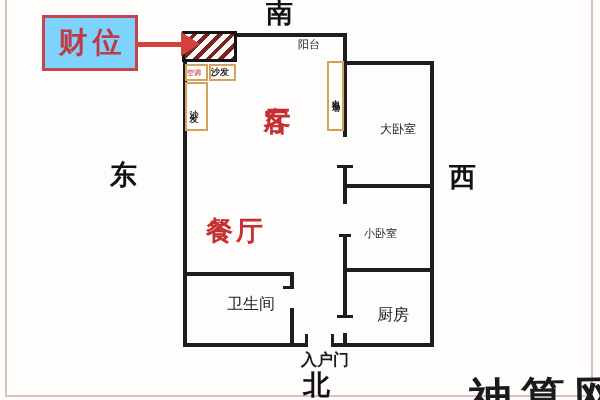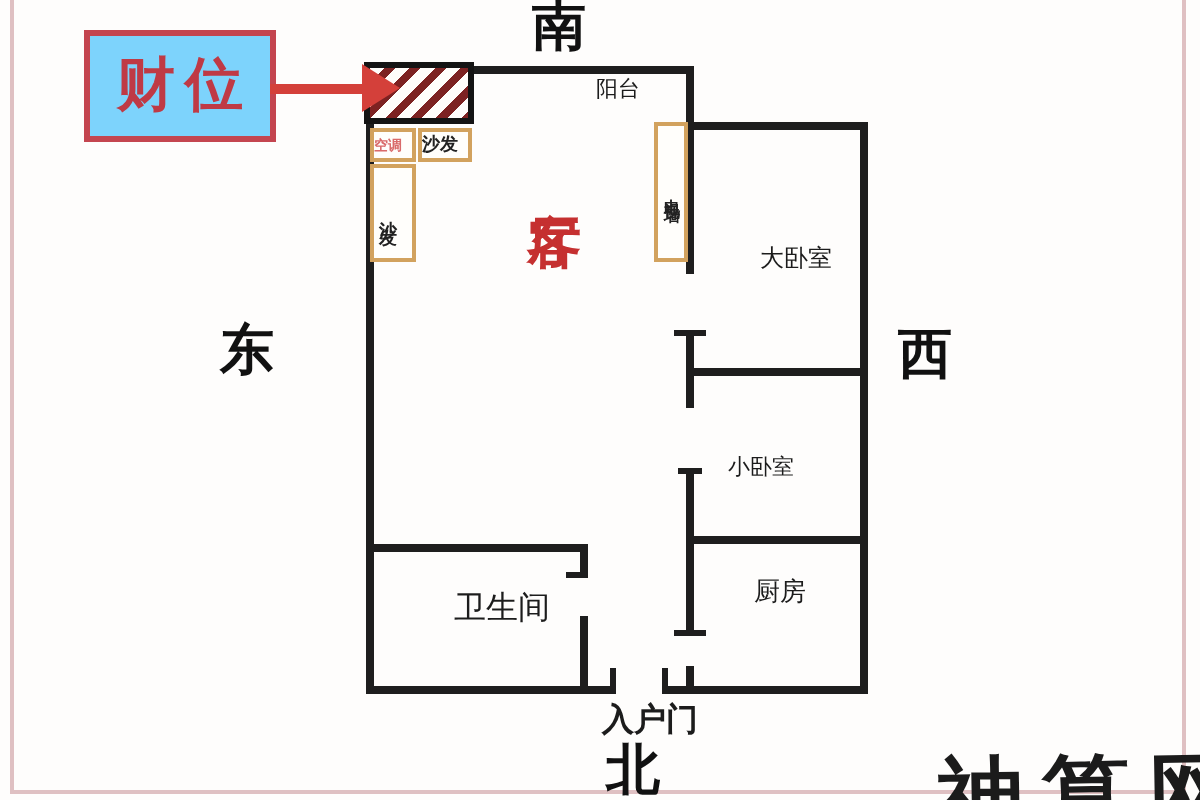--- a/index.html
+++ b/index.html
@@ -43,21 +43,21 @@
   .furn.tv{left:327px;top:61px;width:13px;height:66px;}
   .furn.tv span{color:#222;font-size:8px;font-weight:bold;writing-mode:vertical-rl;letter-spacing:2px;}
   
   .room{color:#1c1c1c;white-space:nowrap;}
   .room.big-red{color:#c53030;font-weight:bold;font-size:27px;}
   .living{left:259px;top:84px;writing-mode:vertical-rl;letter-spacing:3px;}
   .dining{left:206px;top:213px;letter-spacing:3px;}
   .balcony{left:281px;top:37px;font-size:11px;margin-left:17px;}
   .master{left:380px;top:121px;font-size:12px;}
   .small-bed{left:364px;top:226px;font-size:11px;}
-  .kitchen{left:377px;top:287px;font-size:13px;}
+  .kitchen{left:377px;top:305px;font-size:16px;}
   .bath{left:227px;top:294px;font-size:16px;}
   .entry{left:301px;top:350px;font-size:16px;font-weight:bold;}
   
   .watermark{
     left:468px;top:369px;color:#1b1b1b;font-size:44px;font-weight:bold;
     letter-spacing:9px;white-space:nowrap;transform:rotate(-1deg);
   }
 </style>
 </head>
 <body>
@@ -106,20 +106,21 @@
   </div>
   <div class="abs furn sofa-side">
     <span>沙发</span>
   </div>
   <div class="abs furn tv">
     <span>电视墙</span>
   </div>
 
   <div class="abs room balcony">阳台</div>
   <div class="abs room big-red living">客厅</div>
+  <div class="abs room big-red dining">餐厅</div>
   <div class="abs room master">大卧室</div>
   <div class="abs room small-bed">小卧室</div>
   <div class="abs room kitchen">厨房</div>
   <div class="abs room bath">卫生间</div>
   <div class="abs room entry">入户门</div>
 
   <div class="abs compass" style="left:266px;top:0px;">南</div>
   <div class="abs compass" style="left:303px;top:372px;">北</div>
   <div class="abs compass" style="left:110px;top:162px;">东</div>
   <div class="abs compass" style="left:449px;top:164px;">西</div>

